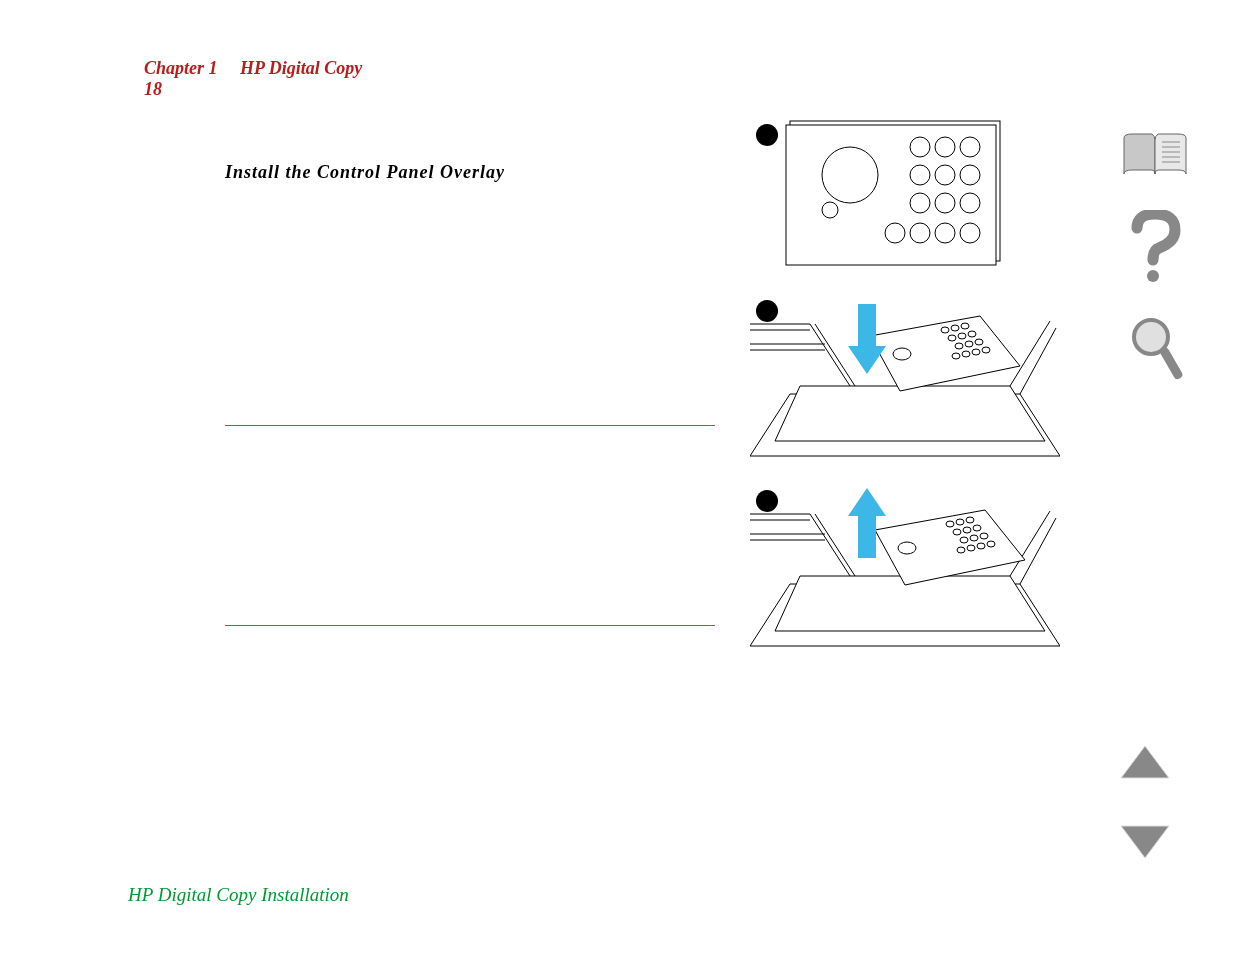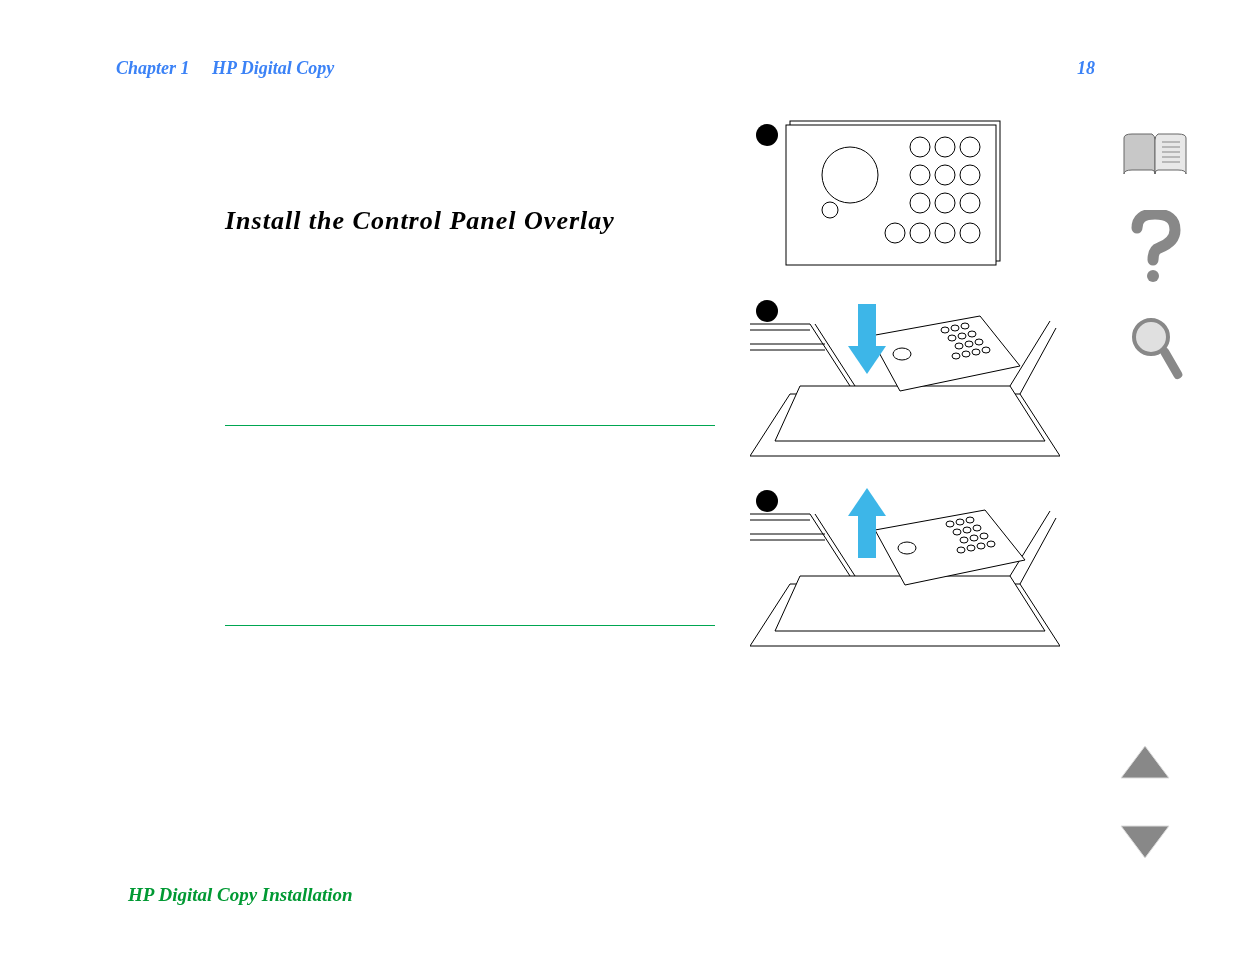--- a/index.html
+++ b/index.html
@@ -8,56 +8,56 @@
     background: #fff;
     font-family: Georgia, 'Times New Roman', serif;
     width: 1235px;
     height: 954px;
     position: relative;
     overflow: hidden;
   }
   .header {
     position: absolute;
     top: 58px;
-    left: 116px;
+    left: 144px;
     right: 140px;
     display: flex;
     justify-content: space-between;
-    color: #3b82f6;
+    color: #b91c1c;
     font-style: italic;
     font-weight: bold;
     font-size: 18px;
+    flex-direction: column;
   }
   .title {
     position: absolute;
     top: 162px;
     left: 225px;
-    font-size: 26px;
+    font-size: 18px;
     font-style: italic;
     font-weight: bold;
     color: #000;
     letter-spacing: 1px;
-    margin-top: 44px;
   }
   .hr {
     position: absolute;
     height: 1px;
     background: #00a651;
     left: 225px;
     width: 490px;
   }
   .hr1 { top: 425px; }
   .hr2 { top: 625px; }
   .footer {
     position: absolute;
     bottom: 48px;
     left: 128px;
     color: #009933;
     font-style: italic;
-    font-weight: bold;
+    font-weight: normal;
     font-size: 19px;
     margin-top: 43px;
   }
   .sidebar {
     position: absolute;
     right: 40px;
     top: 130px;
     width: 80px;
     display: flex;
     flex-direction: column;

